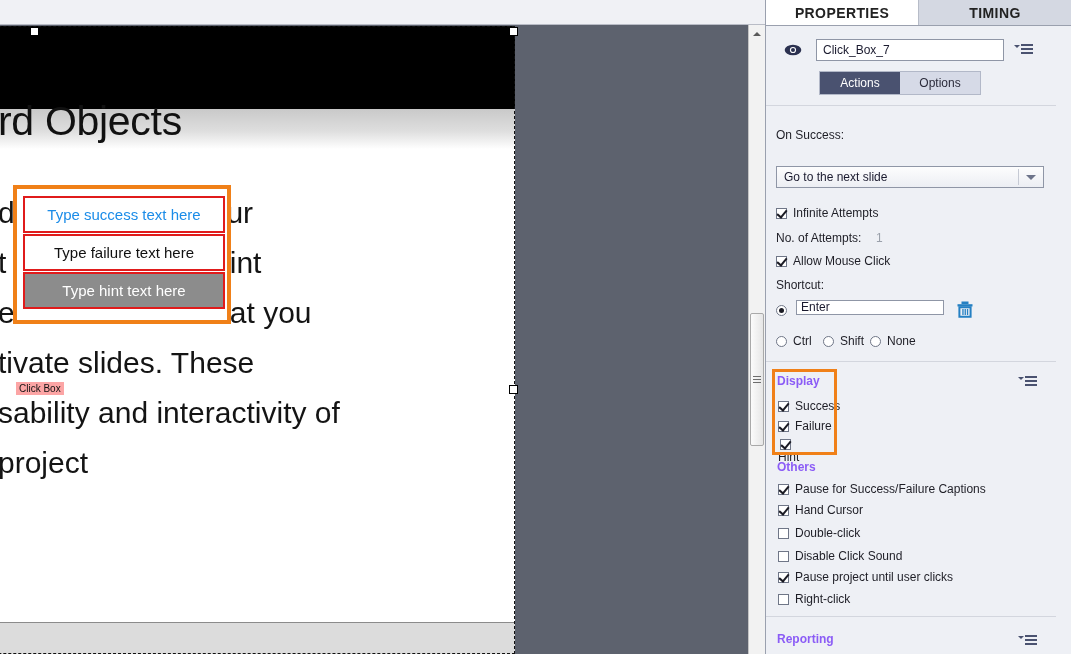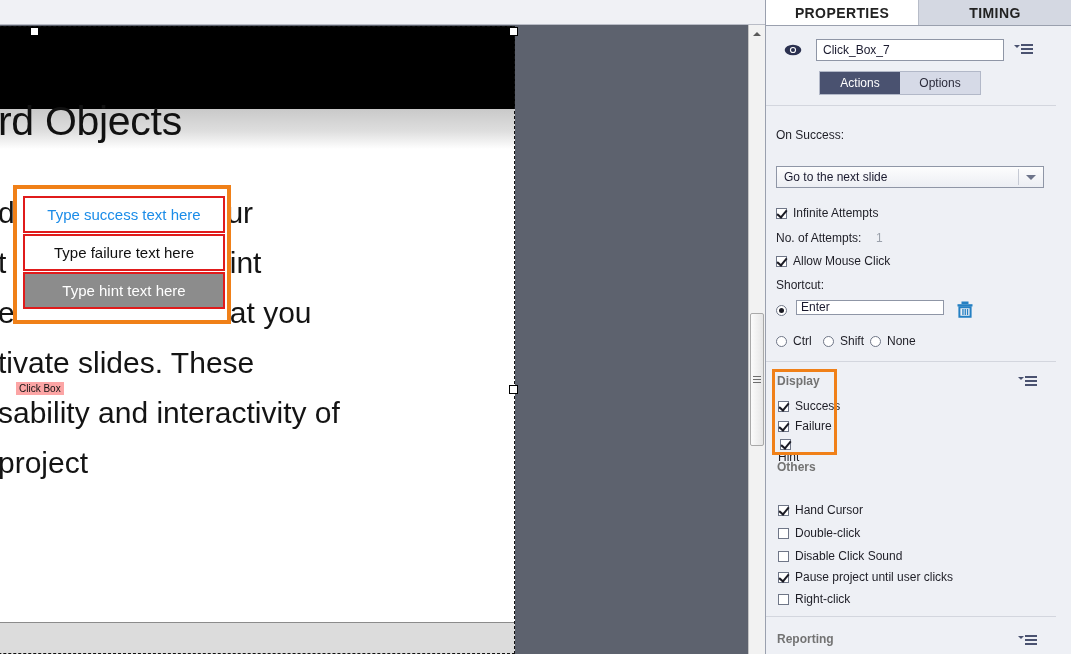--- a/index.html
+++ b/index.html
@@ -268,21 +268,21 @@
     background: #d3d6de;
   }
 
   
   .lbl {
     position: absolute;
     font-size: 12px;
     color: #1e1e26;
     white-space: nowrap;
   }
-  .lbl.bold { font-weight: bold; color: #737373; }
+  .lbl.bold { font-weight: bold; color: #8b5cf6; }
   .lbl.dim  { color: #9aa0ab; }
 
   #select-onsuccess {
     position: absolute; left: 10px; top: 140px;
     width: 268px; height: 22px;
     background: linear-gradient(to bottom,#fdfdfd,#eceef3);
     border: 1px solid #8f96a6;
     box-sizing: border-box;
     display: flex; align-items: center;
   }
@@ -565,20 +565,24 @@
       </div>
       <div class="cbrow" style="left:12px; top:413px;flex-direction:column;">
         <span class="cbox checked"></span>
         <span>Hint</span>
       </div>
 
       <div id="display-highlight"></div>
 
       <div class="lbl bold" style="left:11px; top:434px;">Others</div>
 
+      <div class="cbrow" style="left:12px; top:456px;">
+        <span class="cbox checked"></span>
+        <span>Pause for Success/Failure Captions</span>
+      </div>
       <div class="cbrow" style="left:12px; top:477px;">
         <span class="cbox checked"></span>
         <span>Hand Cursor</span>
       </div>
       <div class="cbrow" style="left:12px; top:500px;">
         <span class="cbox"></span>
         <span>Double-click</span>
       </div>
       <div class="cbrow" style="left:12px; top:523px;">
         <span class="cbox"></span>

